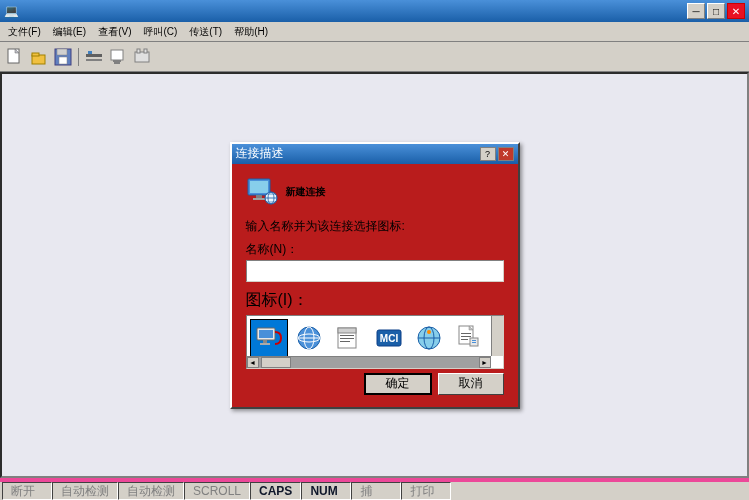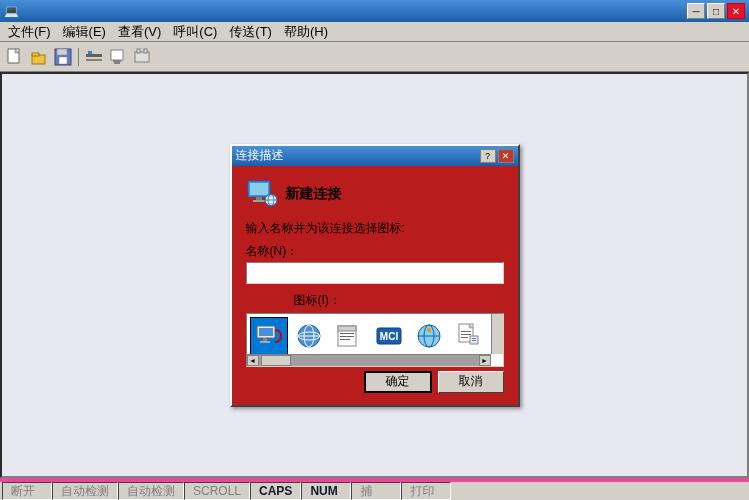--- a/index.html
+++ b/index.html
@@ -64,21 +64,21 @@
       height: 20px;
       display: flex;
       align-items: center;
       padding: 0 2px;
       border-bottom: 1px solid #808080;
       flex-shrink: 0;
     }
     .menu-item {
       padding: 2px 6px;
       cursor: pointer;
-      font-size: 13px;
+      font-size: 10px;
     }
 
     
     .toolbar {
       background: #d4d0c8;
       height: 30px;
       display: flex;
       align-items: center;
       padding: 2px 4px;
       gap: 2px;
@@ -211,21 +211,21 @@
       align-items: center;
       gap: 8px;
       margin-bottom: 10px;
     }
     .dialog-icon {
       width: 32px;
       height: 32px;
       flex-shrink: 0;
     }
     .dialog-header-title {
-      font-size: 14px;
+      font-size: 10px;
       font-weight: bold;
     }
 
     .dialog-instruction {
       font-size: 12px;
       margin-bottom: 6px;
     }
     .dialog-label {
       font-size: 12px;
       margin-bottom: 2px;
@@ -238,23 +238,22 @@
       border-left-color: #808080;
       border-right-color: #d4d0c8;
       border-bottom-color: #d4d0c8;
       background: white;
       padding: 2px 4px;
       font-size: 12px;
       margin-bottom: 8px;
       outline: none;
     }
     .dialog-label2 {
-      font-size: 12px;
+      font-size: 16px;
       margin-bottom: 4px;
-      margin-left: 48px;
     }
 
     
     .icons-container {
       border: 1px solid;
       border-top-color: #808080;
       border-left-color: #808080;
       border-right-color: #d4d0c8;
       border-bottom-color: #d4d0c8;
       background: white;

